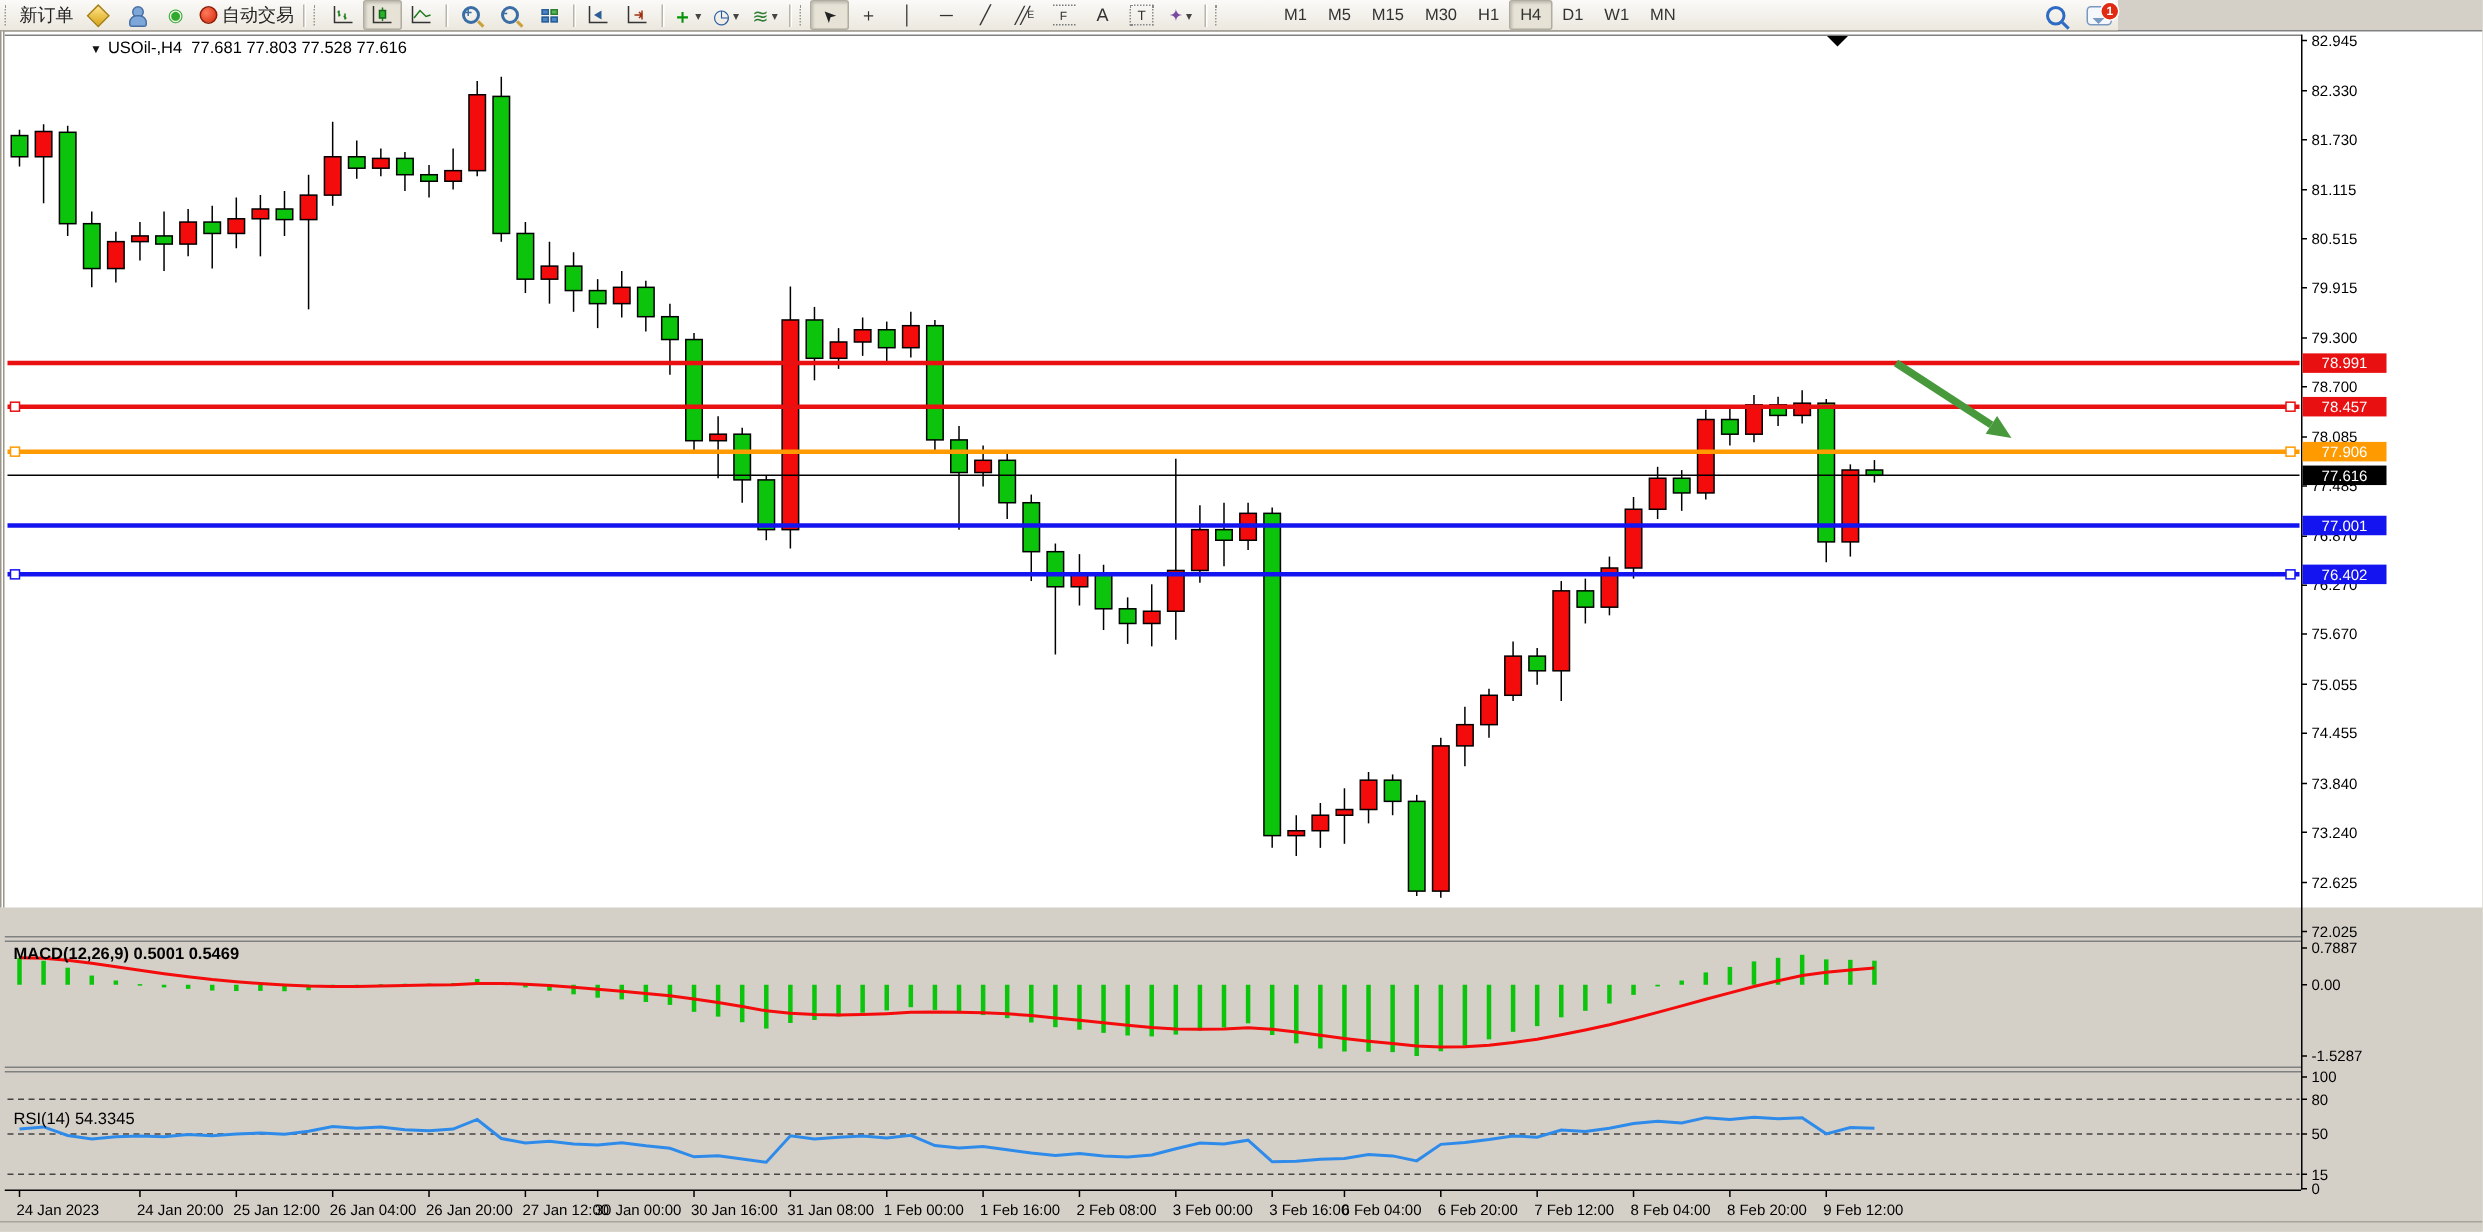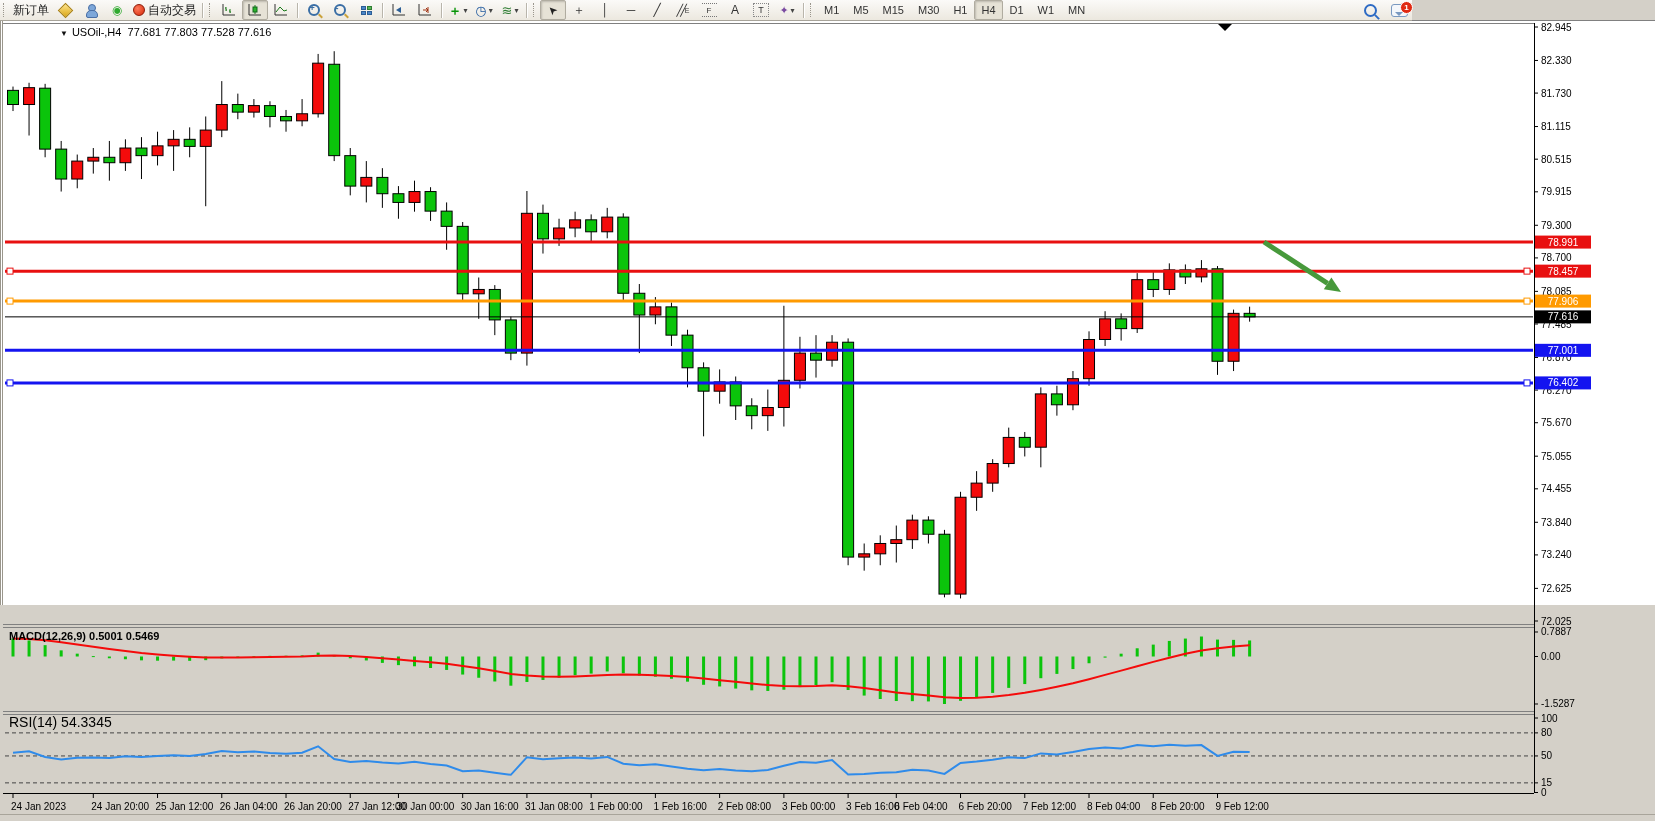--- a/index.html
+++ b/index.html
@@ -47,21 +47,21 @@
   .badge{position:absolute;right:-6px;top:-4px;width:11px;height:11px;border-radius:50%;background:#e02a12;color:#fff;
     font-size:8px;font-weight:bold;display:flex;align-items:center;justify-content:center;border:1px solid #fff;}
   
   #chartwin{position:absolute;left:0;top:20px;width:1655px;height:585px;background:#fff;
     border-top:1px solid #808080;border-left:3px double #9a968c;box-sizing:border-box;}
   #chart-svg{position:absolute;left:0;top:0;}
   .overlay{position:absolute;font-size:11px;color:#000;white-space:nowrap;z-index:3;}
   #title-row{left:13px;top:5px;margin-left:44px;}
   #title-row .tri{font-size:8px;color:#111;margin-right:4px;}
   #macd-label{left:6px;top:609px;font-size:11px;font-weight:bold;}
-  #rsi-label{left:6px;top:693px;font-size:14px;}
+  #rsi-label{left:6px;top:719px;font-size:11px;}
   #statusbar{position:absolute;left:0;bottom:0;width:1655px;height:6px;background:#d4d0c8;border-top:1px solid #a8a49a;}
   svg text{font-family:"Liberation Sans","DejaVu Sans",sans-serif;}
 </style>
 </head>
 <body>
 
 <div id="root">
 
   <div id="toolbar">
     <div class="grip"></div>
@@ -176,21 +176,21 @@
       </div>
     <div class="tbtn">
         <span class="i-labelT">T</span>
       </div>
     <div class="tbtn">
         <span class="i-arrows">✦</span>
         <span class="caret">▾</span>
       </div>
     <div class="sep"></div>
       <div class="grip"></div>
-    <div id="tf-bar" style="display:flex;align-items:flex-start;">
+    <div id="tf-bar" style="display:flex;align-items:flex-start;margin-left:32px;">
         <div class="tbtn">
           <span class="tftext">M1</span>
         </div>
         <div class="tbtn">
           <span class="tftext">M5</span>
         </div>
         <div class="tbtn">
           <span class="tftext">M15</span>
         </div>
         <div class="tbtn">

